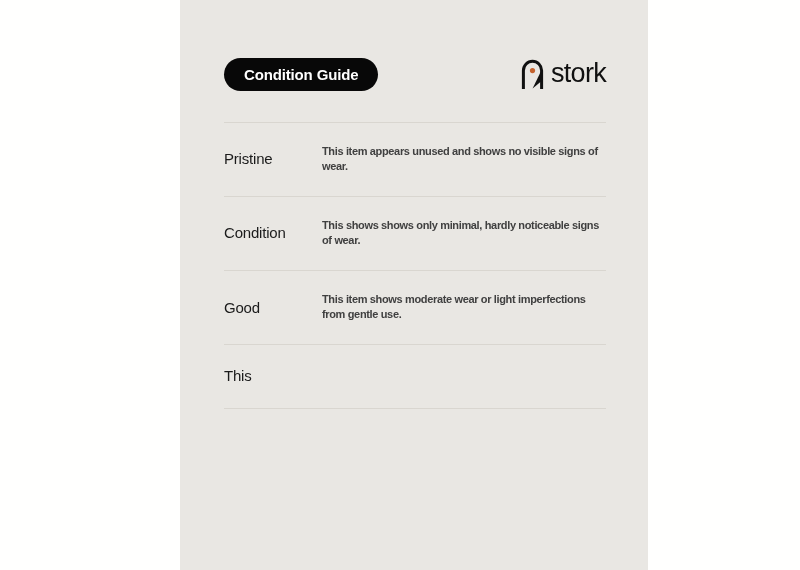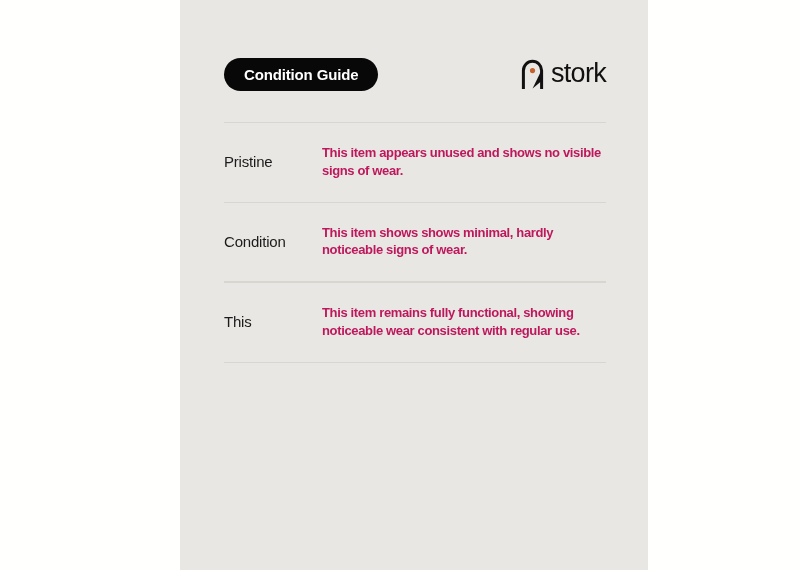--- a/index.html
+++ b/index.html
@@ -110,23 +110,23 @@
     width: 98px;
     font-size: 15px;
     font-weight: 400;
     color: #1b1b1b;
     letter-spacing: -0.2px;
     line-height: 1.3;
   }
 
   .row-desc {
     flex: 1;
-    font-size: 13px;
+    font-size: 11px;
     font-weight: bold;
-    color: #be185d;
+    color: #404040;
     letter-spacing: -0.35px;
     line-height: 1.37;
   }
 </style>
 </head>
 <body>
 
 <div id="stage">
 
   <div class="card">
@@ -152,31 +152,34 @@
 
       <div class="row">
         <div class="row-label">Pristine</div>
         <div class="row-desc">This item appears unused and shows no visible signs of wear.</div>
       </div>
 
       <div class="divider"></div>
 
       <div class="row">
         <div class="row-label">Condition</div>
-        <div class="row-desc">This item shows shows minimal, hardly noticeable signs of wear.</div>
+        <div class="row-desc">This shows shows only minimal, hardly noticeable signs of wear.</div>
       </div>
 
       <div class="divider"></div>
 
+      <div class="row">
+        <div class="row-label">Good</div>
+        <div class="row-desc">This item shows moderate wear or light imperfections from gentle use.</div>
+      </div>
 
       <div class="divider"></div>
 
       <div class="row">
         <div class="row-label">This</div>
-        <div class="row-desc">This item remains fully functional, showing noticeable wear consistent with regular use.</div>
       </div>
 
       <div class="divider"></div>
 
     </div>
 
   </div>
 
 </div>
 

